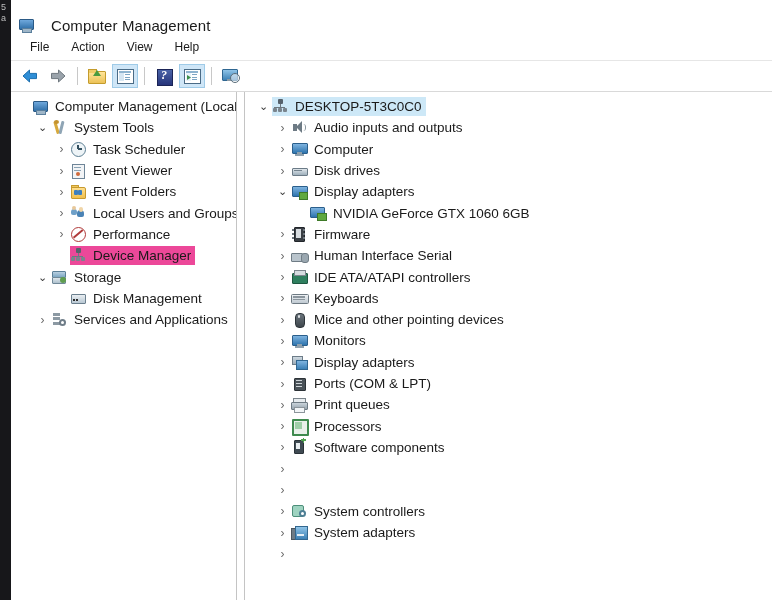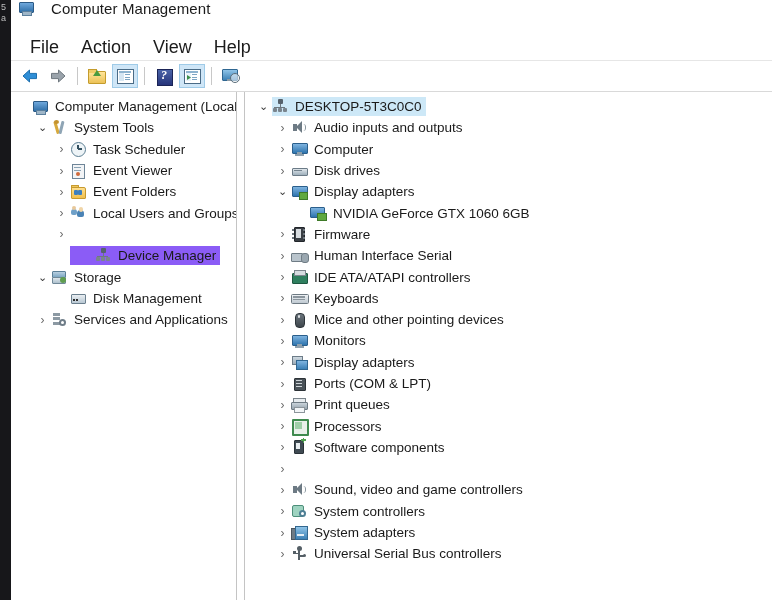--- a/index.html
+++ b/index.html
@@ -42,42 +42,42 @@
     display: flex;
     flex-direction: column;
   }
 
   
   #titlebar {
     height: 34px;
     flex: 0 0 34px;
     background: #ffffff;
     display: flex;
-    align-items: flex-start;
+    align-items: flex-end;
     padding-left: 7px;
   }
   #titlebar .title-text {
     font-size: 15px;
     color: #1b1b1b;
     margin-left: 10px;
     letter-spacing: .1px;
   }
 
   
   #menubar {
     height: 26px;
     flex: 0 0 26px;
     background: #ffffff;
     display: flex;
     align-items: center;
     padding-left: 8px;
     border-bottom: 1px solid #e6e6e6;
   }
   #menubar .menu-item {
-    font-size: 18px;
+    font-size: 12px;
     color: #1b1b1b;
     padding: 2px 11px;
     cursor: default;
   }
 
   
   #toolbar {
     height: 30px;
     flex: 0 0 30px;
     background: #ffffff;
@@ -156,22 +156,21 @@
     width: 18px; height: 16px;
     flex: 0 0 18px;
     margin-right: 5px;
     position: relative;
   }
   .label {
     overflow: hidden;
     text-overflow: clip;
   }
   .row.selected-gray .selwrap {
-    background: #8b5cf6;
-    padding-left: 25px;
+    background: #ec4899;
   }
   .row.selected-blue .selwrap {
     background: #cde8f7;
   }
   .selwrap {
     display: inline-flex;
     align-items: center;
     height: 19px;
     padding-right: 4px;
   }
@@ -500,20 +499,27 @@
                 <i class="ic u1"></i>
                 <i class="ic u1h"></i>
                 <i class="ic u2"></i>
                 <i class="ic u2h"></i>
               </span>
               <span class="label">Local Users and Groups</span>
             </span>
           </div>
           <div class="row" style="padding-left: 42px;">
             <span class="twisty">›</span>
+            <span class="selwrap">
+              <span class="ico ico-perf">
+                <i class="ic c"></i>
+                <i class="ic s"></i>
+              </span>
+              <span class="label">Performance</span>
+            </span>
           </div>
           <div class="row selected-gray" style="padding-left: 42px;">
             <span class="twisty"></span>
             <span class="selwrap">
               <span class="ico ico-devmgr">
                 <i class="ic top"></i>
                 <i class="ic vline"></i>
                 <i class="ic hline"></i>
                 <i class="ic b1"></i>
                 <i class="ic b2"></i>
@@ -751,28 +757,20 @@
                 <i class="ic plus2"></i>
               </span>
               <span class="label">Software components</span>
             </span>
           </div>
           <div class="row" style="padding-left: 29px;">
             <span class="twisty">›</span>
           </div>
           <div class="row" style="padding-left: 29px;">
             <span class="twisty">›</span>
-            <span class="selwrap">
-              <span class="ico ico-speaker">
-                <i class="ic box"></i>
-                <i class="ic cone"></i>
-                <i class="ic wv"></i>
-              </span>
-              <span class="label">Sound, video and game controllers</span>
-            </span>
           </div>
           <div class="row" style="padding-left: 29px;">
             <span class="twisty">›</span>
             <span class="selwrap">
               <span class="ico ico-storagectrl">
                 <i class="ic s"></i>
                 <i class="ic g"></i>
                 <i class="ic gh"></i>
               </span>
               <span class="label">System controllers</span>
@@ -784,29 +782,18 @@
               <span class="ico ico-sysdev">
                 <i class="ic l"></i>
                 <i class="ic r"></i>
                 <i class="ic bar"></i>
               </span>
               <span class="label">System adapters</span>
             </span>
           </div>
           <div class="row" style="padding-left: 29px;">
             <span class="twisty">›</span>
-            <span class="selwrap">
-              <span class="ico ico-usb">
-                <i class="ic stem"></i>
-                <i class="ic head"></i>
-                <i class="ic arm1"></i>
-                <i class="ic arm2"></i>
-                <i class="ic t1"></i>
-                <i class="ic t2"></i>
-              </span>
-              <span class="label">Universal Serial Bus controllers</span>
-            </span>
           </div>
         </div>
     </div>
 
   </div>
 </div>
 
 </body></html>

